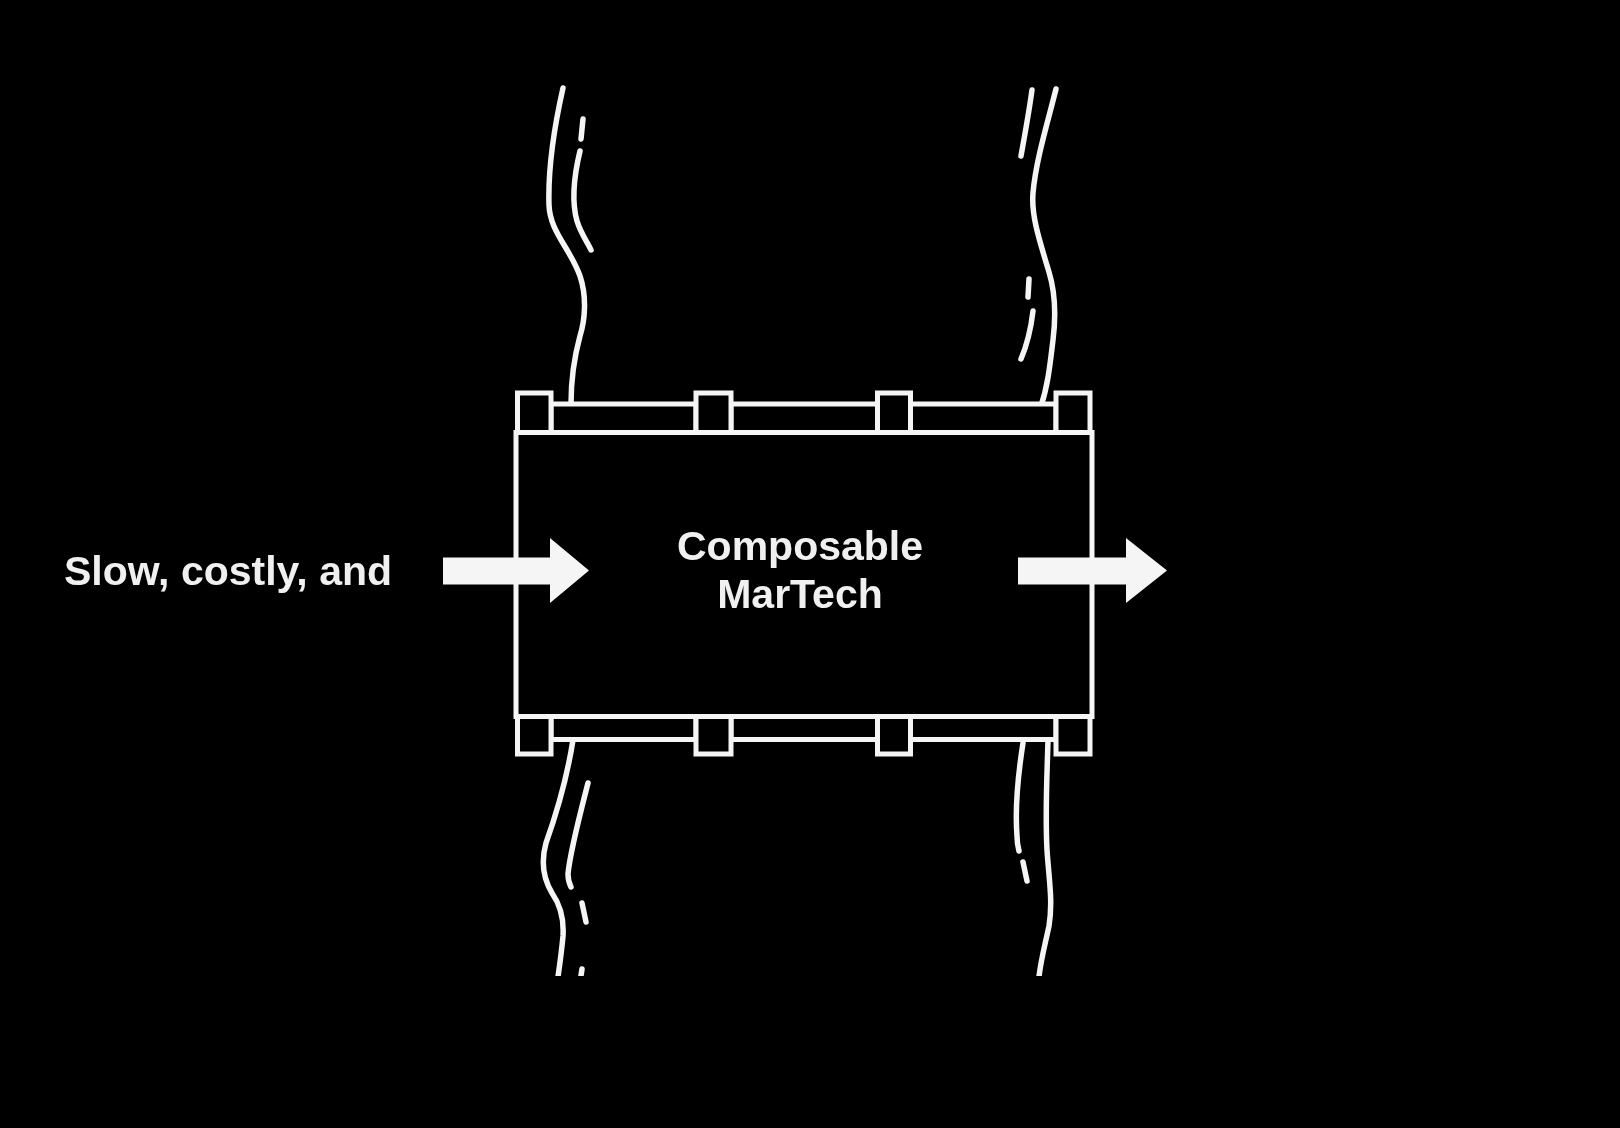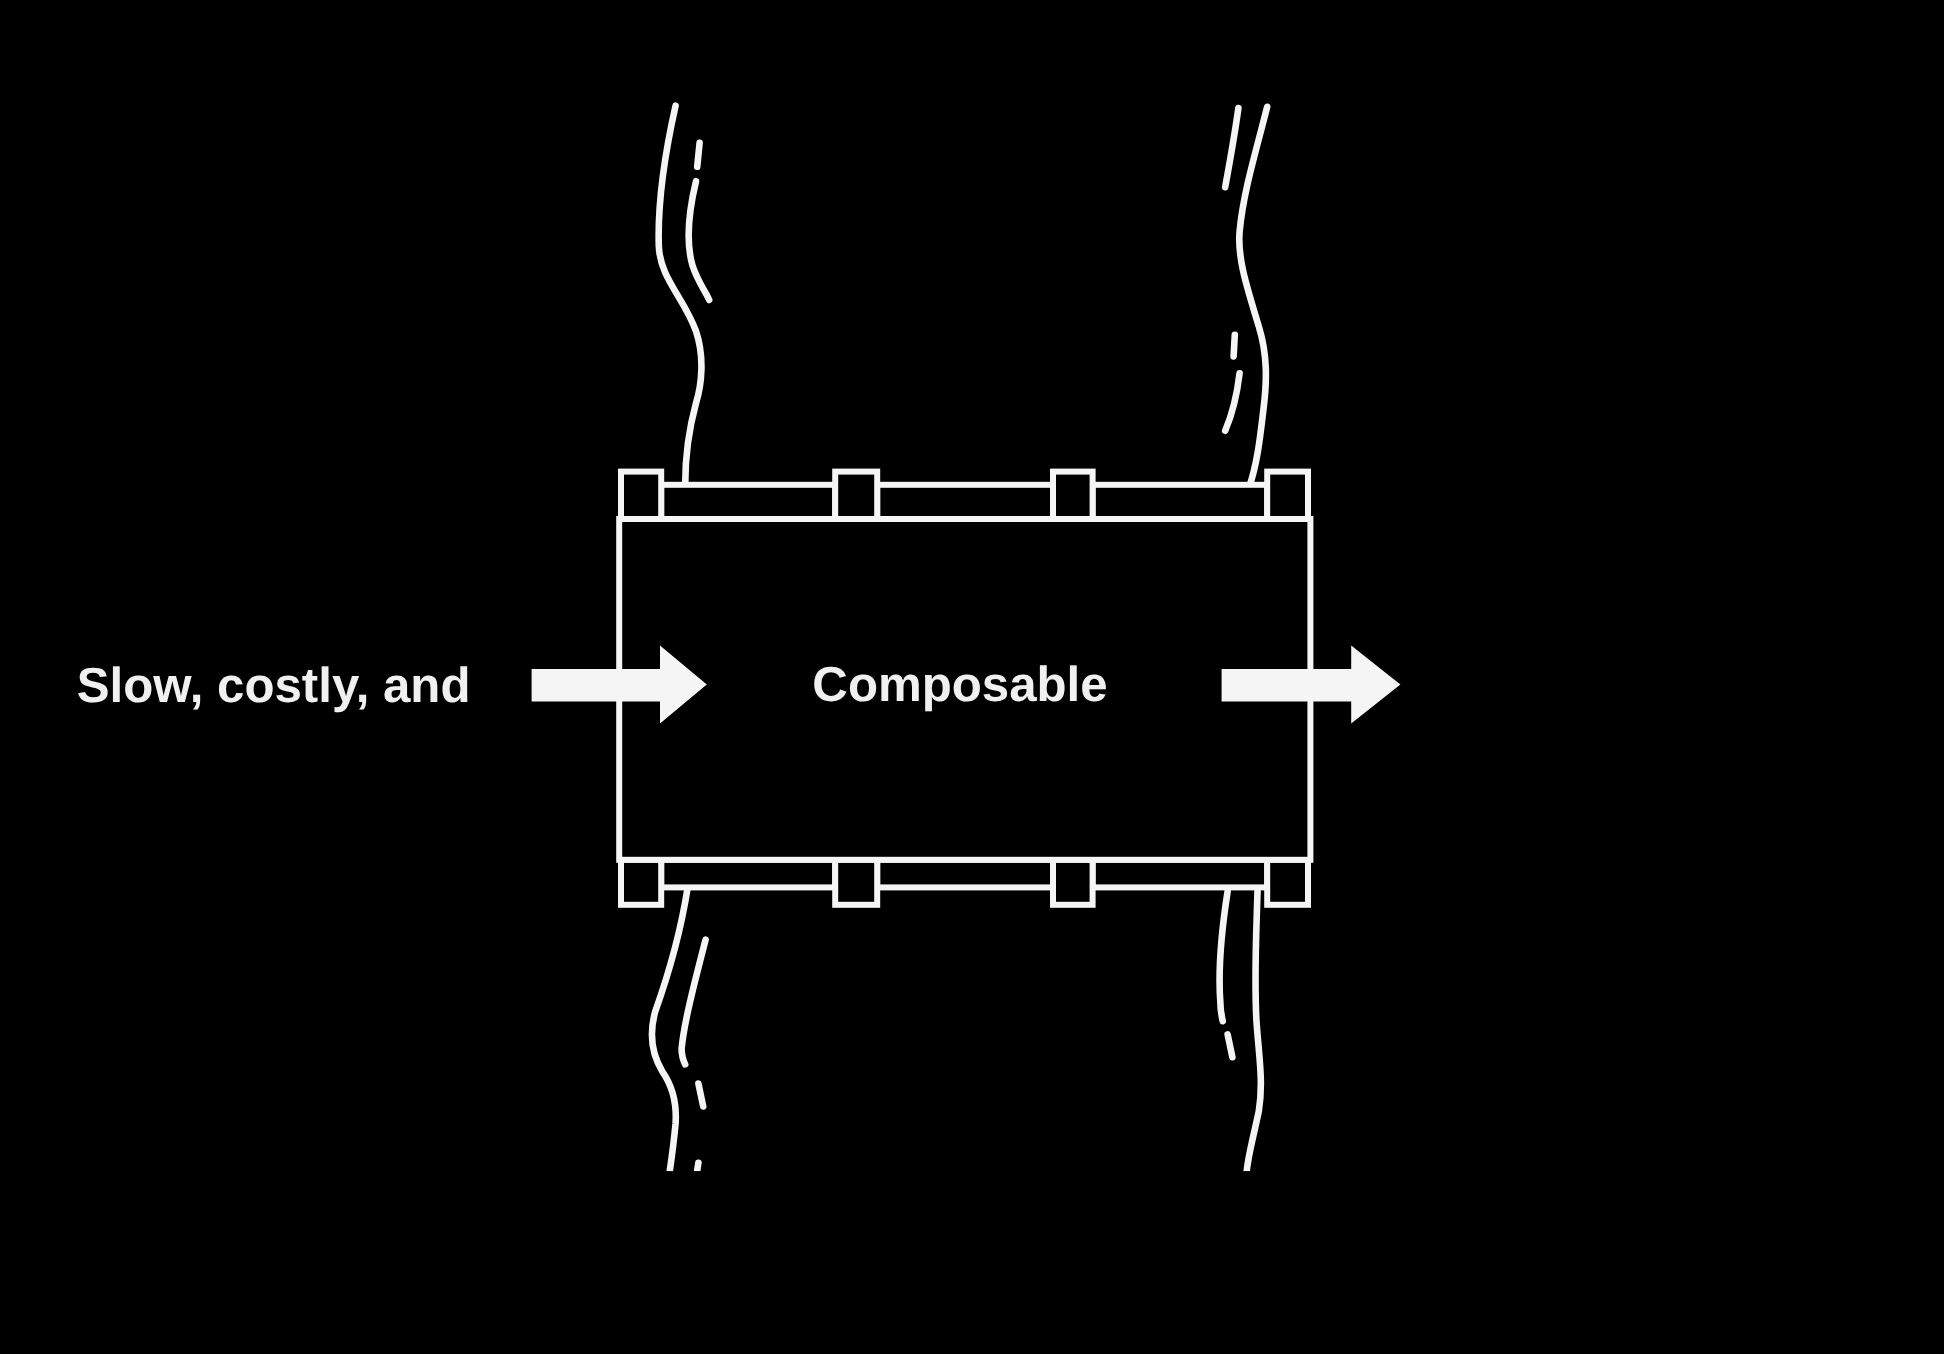--- a/index.html
+++ b/index.html
@@ -89,16 +89,17 @@
     <polygon class="arrow" points="443,557.5 550,557.5 550,538 589,570.5 550,603 550,584.5 443,584.5"></polygon>
     <polygon class="arrow" points="1018,557.5 1126,557.5 1126,538 1167,570.5 1126,603 1126,584.5 1018,584.5"></polygon>
   </svg>
 
   <div class="label" style="left:228px;top:571px;">
     <span>Slow, costly, and</span>
   </div>
 
   <div class="label" style="left:800px;top:570px;">
     <span>Composable</span>
+    <span>MarTech</span>
   </div>
 
 
 </div>
 
 </body></html>

